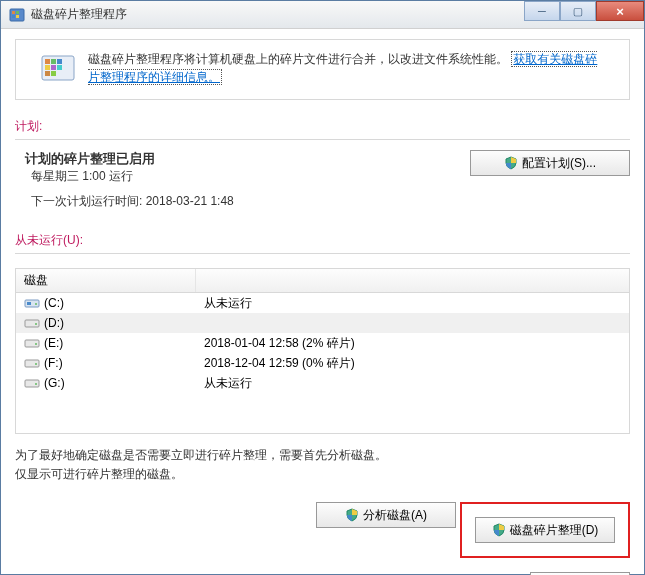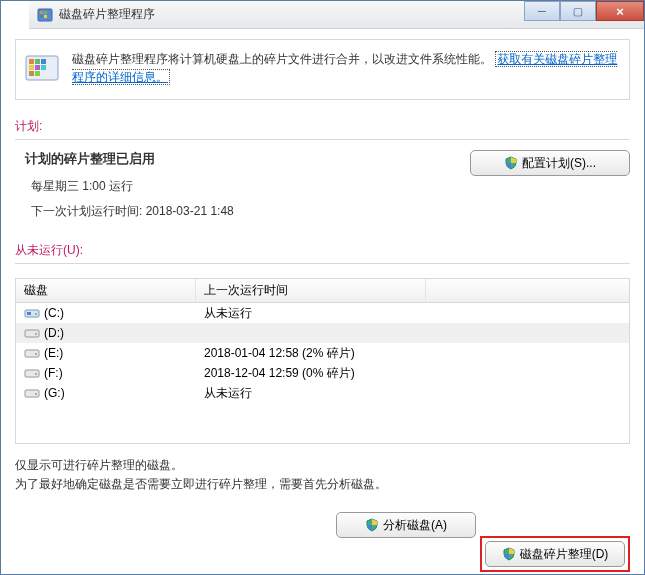--- a/index.html
+++ b/index.html
@@ -19,21 +19,20 @@
       box-shadow: 0 0 8px rgba(0,0,0,0.3);
     }
     .titlebar {
       height: 28px;
       background: linear-gradient(to bottom, #f8f8f8, #e4e8ec);
       border-bottom: 1px solid #d0d0d0;
       display: flex;
       align-items: center;
       padding: 0 0 0 8px;
       position: relative;
-      margin-left: 28px;
     }
     .titlebar-icon {
       width: 16px; height: 16px;
       margin-right: 6px;
     }
     .titlebar-text {
       font-size: 12px;
       color: #333;
     }
     .win-controls {
@@ -63,21 +62,21 @@
       color: #fff;
       width: 48px;
       font-size: 13px;
       font-weight: bold;
     }
     .content {
       padding: 10px 14px;
     }
     .info-box {
       border: 1px solid #d8d8d8;
-      padding: 10px 8px;
+      padding: 10px 24px;
       display: flex;
       align-items: flex-start;
       gap: 12px;
       background: #fff;
     }
     .info-icon {
       flex-shrink: 0;
     }
     .info-text {
       font-size: 12px;
@@ -106,31 +105,30 @@
       justify-content: space-between;
       align-items: flex-start;
     }
     .schedule-info {
       padding-left: 10px;
     }
     .schedule-title {
       font-weight: bold;
       font-size: 13px;
       color: #333;
-      margin-bottom: 10px;
     }
     .schedule-line {
       color: #333;
       margin-bottom: 8px;
       padding-left: 6px;
     }
     .btn {
       background: linear-gradient(to bottom, #fdfdfd, #e8e8e8);
       border: 1px solid #999;
-      border-radius: 5px;
+      border-radius: 0;
       padding: 4px 14px;
       font-size: 12px;
       display: inline-flex;
       align-items: center;
       gap: 4px;
       cursor: pointer;
       min-width: 140px;
       justify-content: center;
       height: 26px;
     }
@@ -178,23 +176,22 @@
       line-height: 1.6;
     }
     .action-row {
       display: flex;
       justify-content: flex-end;
       gap: 4px;
       margin-top: 18px;
     }
     .highlight-box {
       border: 2px solid #e02020;
-      padding: 3px;
+      padding: 13px;
       display: inline-block;
-      margin-top: 24px;
     }
     .close-row {
       display: flex;
       justify-content: flex-end;
       margin-top: 14px;
     }
   </style>
 </head>
 <body>
 
@@ -258,21 +255,20 @@
         <span>配置计划(S)...</span>
       </button>
     </div>
 
     <div class="section-label" style="margin-top:14px;">从未运行(U):</div>
     <hr class="divider">
 
     <div class="disk-table">
       <div class="disk-header">
         <div class="col-disk">磁盘</div>
-        <div class="col-lastrun">上一次运行时间</div>
       </div>
       <div class="disk-body" id="disk-body">
       <div class="disk-row">
             <div class="cell-disk">
               <span class="drive-icon"><svg width="16" height="12" viewBox="0 0 16 12">
                   <rect x="1" y="3" width="14" height="7" rx="1" fill="#d8e4f0" stroke="#7a9ac2"></rect>
                   <rect x="3" y="5" width="4" height="3" fill="#4a8acb"></rect>
                   <circle cx="12" cy="7" r="1" fill="#6b6"></circle>
                 </svg></span>
               <span>(C:)</span>
@@ -320,22 +316,22 @@
                 </svg></span>
               <span>(G:)</span>
             </div>
             <div class="cell-lastrun">从未运行</div>
             <div class="cell-progress"></div>
           </div>
         </div>
     </div>
 
     <div class="note-text">
+      <div>为了最好地确定磁盘是否需要立即进行碎片整理，需要首先分析磁盘。</div>
       <div>仅显示可进行碎片整理的磁盘。</div>
-      <div>为了最好地确定磁盘是否需要立即进行碎片整理，需要首先分析磁盘。</div>
     </div>
 
     <div class="action-row">
       <button class="btn">
         <span class="shield-icon">
           <svg width="14" height="14" viewBox="0 0 14 14">
             <path d="M7 1 L12 3 L12 7 Q12 11 7 13 Q2 11 2 7 L2 3 Z" fill="#4a8" stroke="#286"></path>
             <path d="M7 1 L12 3 L12 7 L7 7 Z" fill="#ec4"></path>
             <path d="M7 7 L7 13 Q2 11 2 7 Z" fill="#48c"></path>
           </svg>

